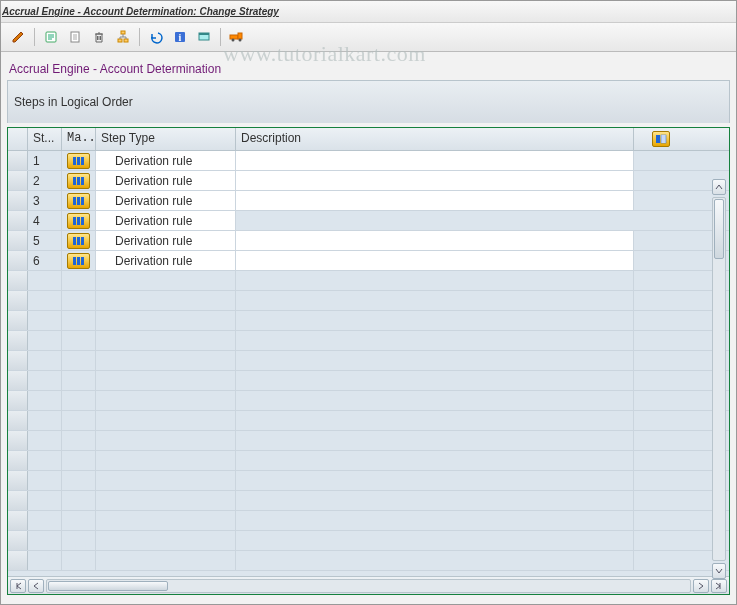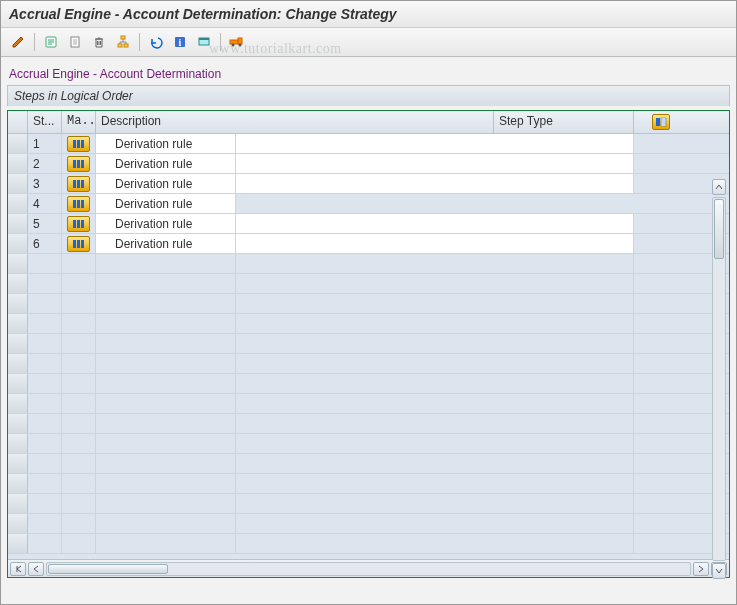--- a/index.html
+++ b/index.html
@@ -9,25 +9,26 @@
     background: #f2f2f2;
     width: 737px;
     height: 605px;
     overflow: hidden;
     border: 1px solid #999;
     position: relative;
   }
   .titlebar {
     background: linear-gradient(#f8f8f8, #e8e8e8);
     border-bottom: 1px solid #ccc;
-    padding: 5px 8px;
-    font-size: 14px;
+    padding: 5px 1px;
+    font-size: 10px;
     font-weight: bold;
     font-style: italic;
     color: #333;
+    text-decoration: underline;
   }
   .toolbar {
     background: linear-gradient(#f8f8f8, #e8e8e8);
     border-bottom: 1px solid #bbb;
     padding: 3px 6px;
     display: flex;
     align-items: center;
     gap: 2px;
   }
   .tb-btn {
@@ -50,24 +51,23 @@
     padding: 10px 8px 4px 8px;
     color: #701a75;
     font-size: 12px;
     background: #f2f2f2;
   }
   .panel-title {
     margin: 0 6px;
     background: linear-gradient(#e9eef2, #d6dde4);
     border: 1px solid #b8c4cc;
     border-bottom: none;
-    padding: 3px 6px;
+    padding: 14px 6px;
     color: #333;
     font-size: 12px;
-    font-style: italic;
   }
   .grid-wrap {
     margin: 4px 6px;
     border: 1px solid #15803d;
     height: 468px;
     position: relative;
     display: flex;
     flex-direction: column;
     background: #dce5ed;
   }
@@ -188,23 +188,23 @@
   .settings-icn {
     width:18px;height:16px;
     background: linear-gradient(180deg,#ffe58a,#e8a500);
     border:1px solid #a67b00;
     border-radius:2px;
     display:inline-flex;align-items:center;justify-content:center;cursor:pointer;
   }
   .watermark {
     position:absolute;
     top: 40px;
-    left: 208px;
+    left: 222px;
     color: rgba(180,190,190,.65);
-    font-size: 14px;
+    font-size: 22px;
     font-family: Georgia, serif;
     pointer-events:none;
     letter-spacing: .5px;
   }
 </style>
 </head>
 <body>
 
 <div class="titlebar">Accrual Engine - Account Determination: Change Strategy</div>
 
@@ -277,22 +277,22 @@
 
 <div class="subheader">Accrual Engine - Account Determination</div>
 
 <div class="panel-title">Steps in Logical Order</div>
 
 <div class="grid-wrap">
   <div class="grid-header">
     <div class="gh col-sel"></div>
     <div class="gh col-step">St...</div>
     <div class="gh col-ma">Ma...</div>
+    <div class="gh col-type">Step Type</div>
     <div class="gh col-desc">Description</div>
-    <div class="gh col-type">Step Type</div>
     <div class="gh col-tools">
       <span class="settings-icn">
           <svg width="12" height="10">
             <rect x="1" y="1" width="4" height="8" fill="#1e66d6"></rect>
             <rect x="6" y="1" width="5" height="8" fill="#fff" stroke="#1e66d6" stroke-width="0.5"></rect>
             <line x1="6" y1="3" x2="11" y2="3" stroke="#1e66d6" stroke-width="0.5"></line>
             <line x1="6" y1="5" x2="11" y2="5" stroke="#1e66d6" stroke-width="0.5"></line>
             <line x1="6" y1="7" x2="11" y2="7" stroke="#1e66d6" stroke-width="0.5"></line>
           </svg>
         </span>

